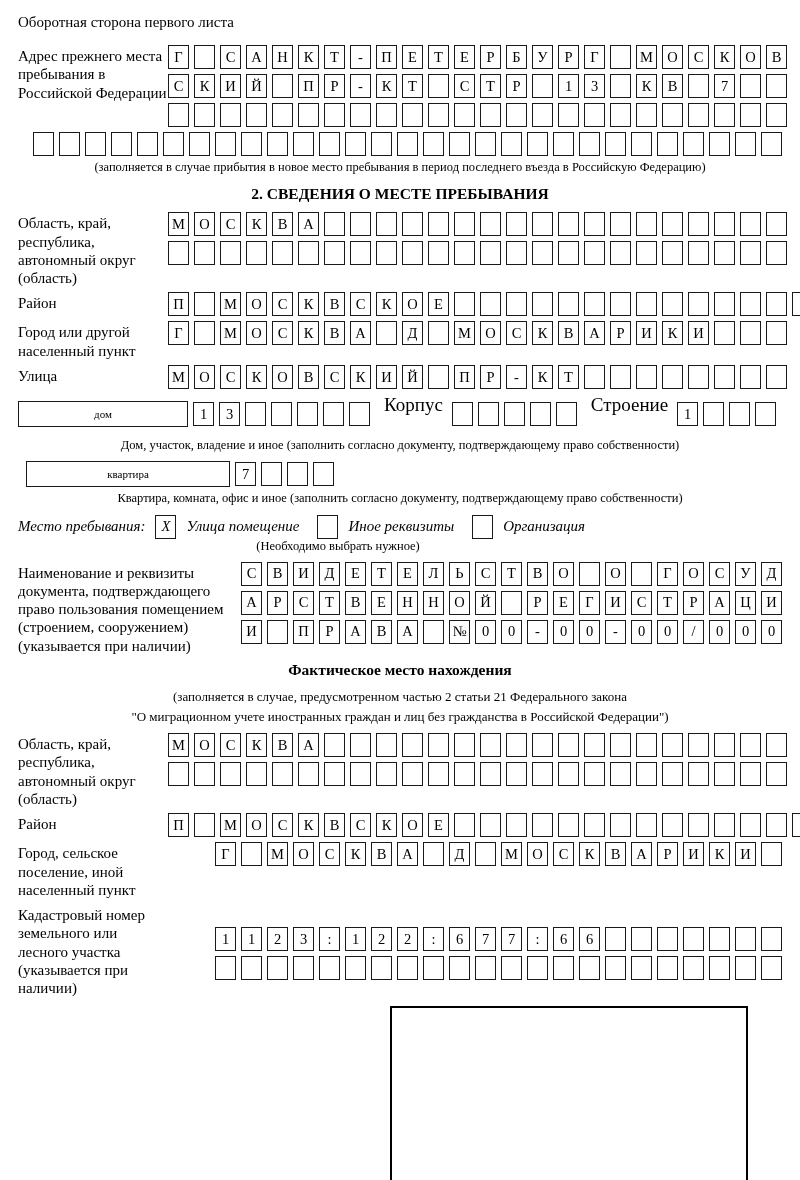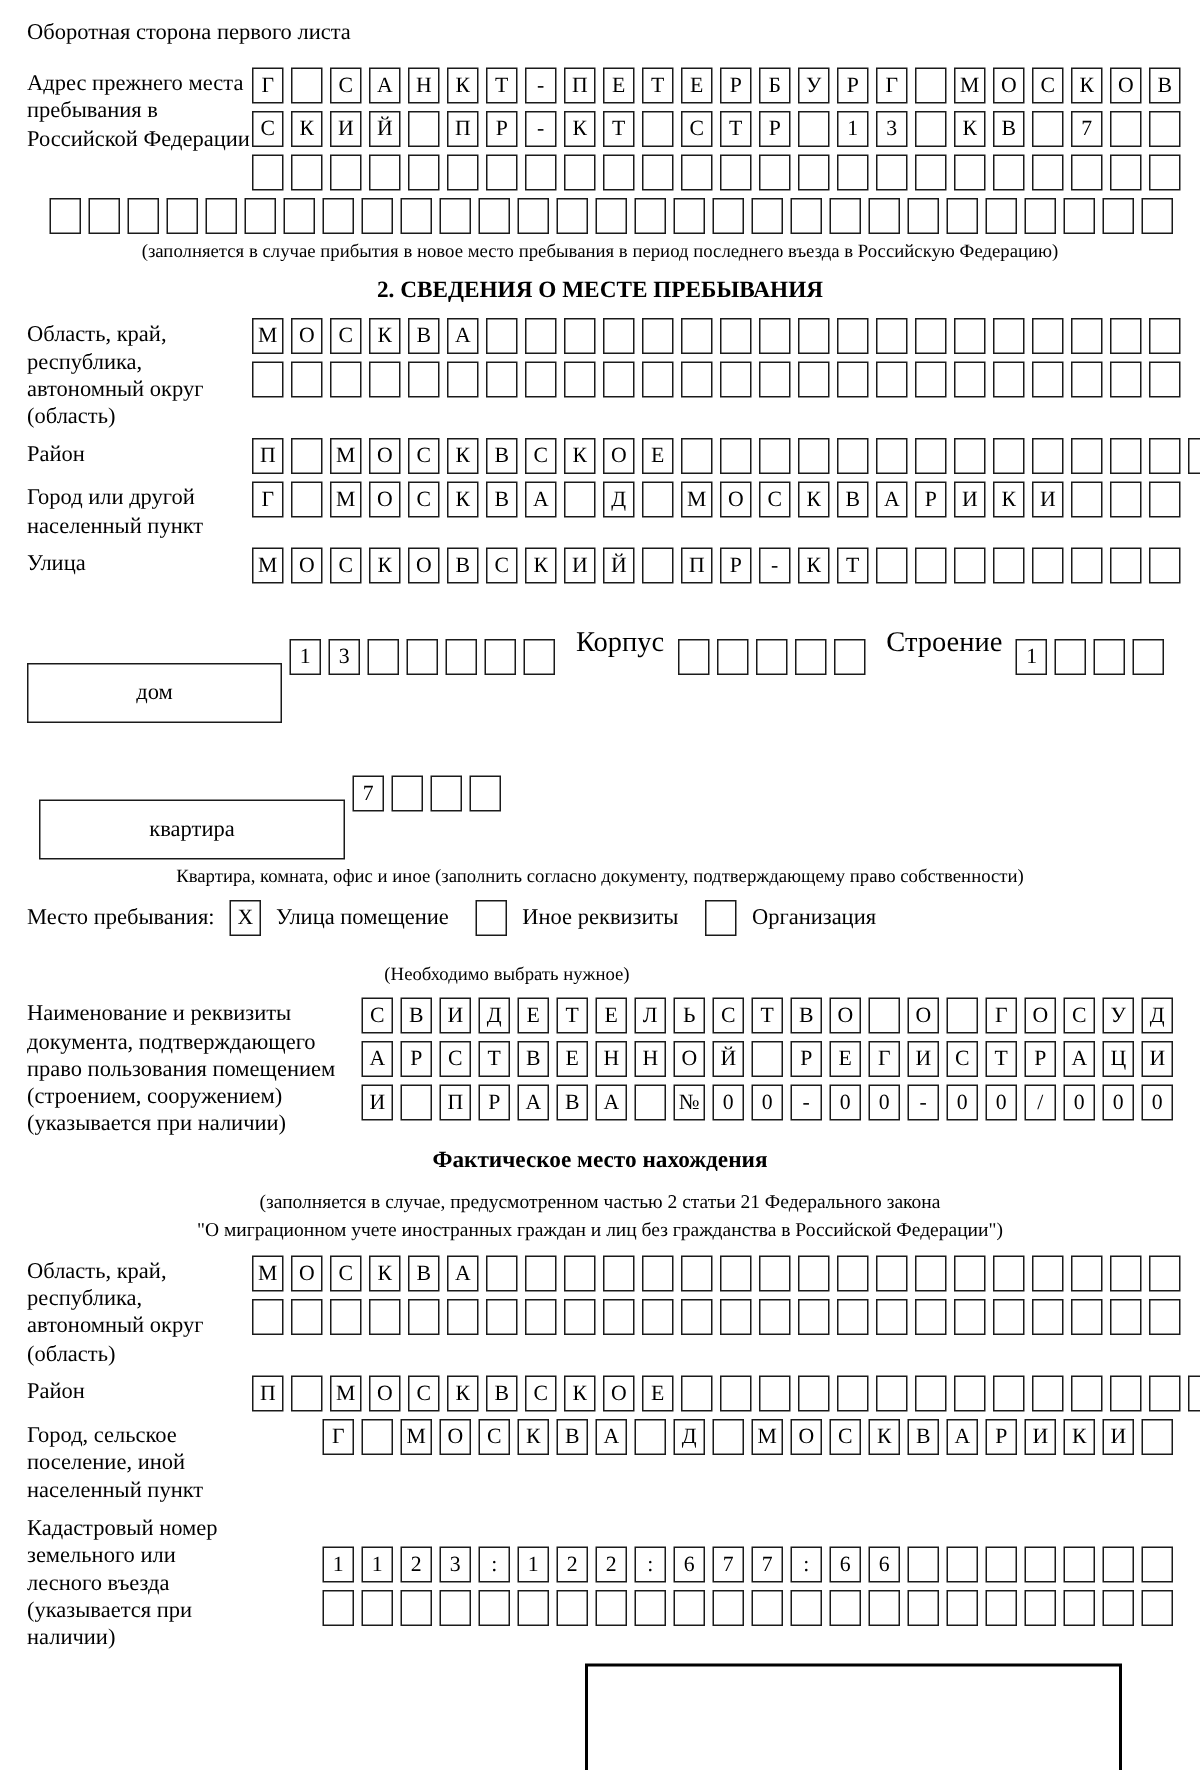--- a/index.html
+++ b/index.html
@@ -18,28 +18,28 @@
   .cb{
     box-sizing:border-box;flex:0 0 21px;width:21px;height:24px;
     border:1.5px solid #1a1a1a;display:inline-flex;align-items:center;justify-content:center;
     font-size:14.5px;line-height:1;background:#fff;
   }
   .fullrow{display:flex;gap:5px;justify-content:flex-end;margin:1px 0 3px 0;}
   .caption{font-size:12.5px;text-align:center;margin:1px 0 8px 0;line-height:1.3;}
   .heading{font-size:15.5px;font-weight:bold;text-align:center;margin:10px 0 9px 0;}
   .houserow,.aptrow{display:flex;align-items:center;margin-bottom:3px;}
   .widebox{
-    box-sizing:border-box;height:40px;border:1.6px solid #1a1a1a;
-    display:flex;align-items:center;justify-content:center;font-size:15px;margin-top:48px;
+    box-sizing:border-box;height:26px;border:1.6px solid #1a1a1a;
+    display:flex;align-items:center;justify-content:center;font-size:11px;
   }
   .dombox{width:170px;}
   .aptbox{width:204px;margin-left:8px;}
   .cellgroup{display:flex;gap:5px;margin-left:5px;}
   .inline-label{font-size:19px;margin:0 4px 18px 14px;}
-  .checkrow{display:flex;align-items:center;margin:6px 0 18px 0;font-size:15px;}
+  .checkrow{display:flex;align-items:center;margin:6px 0 0 0;font-size:15px;font-style:italic;}
   .checkrow .cb{margin:0 10px 0 10px;}
   .opt-label{margin-right:8px;}
   .choose-note{font-size:12.5px;text-align:center;width:380px;margin-left:130px;margin-bottom:8px;}
   .fact-caption{font-size:13px;text-align:center;line-height:1.35;margin:0 0 2px 0;}
   .padtop{padding-top:23px;}
   .stamp-box{
     box-sizing:border-box;width:358px;height:176px;border:2px solid #000;
     margin:8px 0 4px 372px;background:#fff;
   }
   .stamp-caption{
@@ -341,20 +341,21 @@
         <span class="cb"></span>
       </div>
     <div class="inline-label">Строение</div>
     <div class="cellgroup">
         <span class="cb">1</span>
         <span class="cb"></span>
         <span class="cb"></span>
         <span class="cb"></span>
       </div>
   </div>
+  <div class="caption">Дом, участок, владение и иное (заполнить согласно документу, подтверждающему право собственности)</div>
 
   <div class="aptrow">
     <div class="widebox aptbox">квартира</div>
     <div class="cellgroup">
         <span class="cb">7</span>
         <span class="cb"></span>
         <span class="cb"></span>
         <span class="cb"></span>
       </div>
   </div>
@@ -561,21 +562,21 @@
         <span class="cb">А</span>
         <span class="cb">Р</span>
         <span class="cb">И</span>
         <span class="cb">К</span>
         <span class="cb">И</span>
         <span class="cb"></span>
       </div>
   </div>
 
   <div class="frow">
-    <div class="flabel">Кадастровый номер земельного или лесного въезда (указывается при наличии)</div>
+    <div class="flabel">Кадастровый номер земельного или лесного участка (указывается при наличии)</div>
     <div class="cellcol padtop">
       <div class="cellrow">
           <span class="cb">1</span>
           <span class="cb">1</span>
           <span class="cb">2</span>
           <span class="cb">3</span>
           <span class="cb">:</span>
           <span class="cb">1</span>
           <span class="cb">2</span>
           <span class="cb">2</span>

